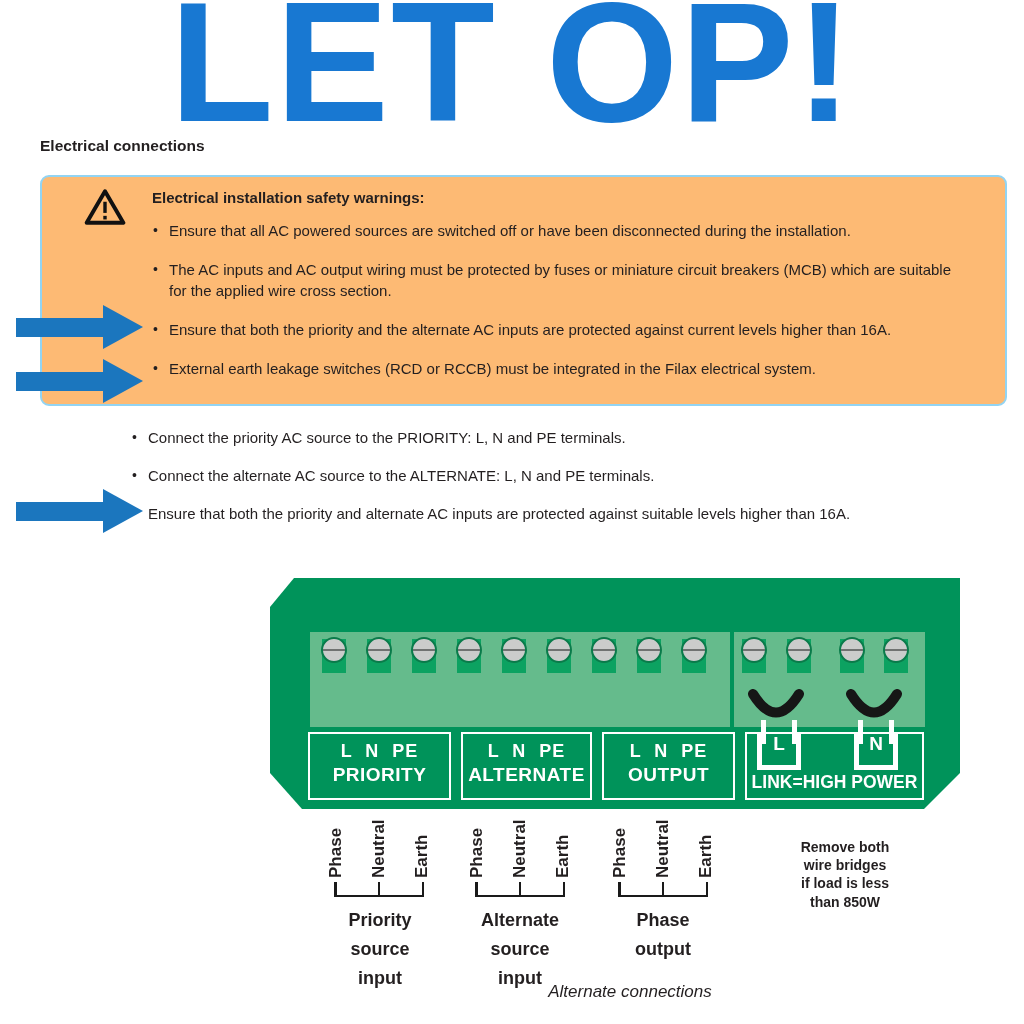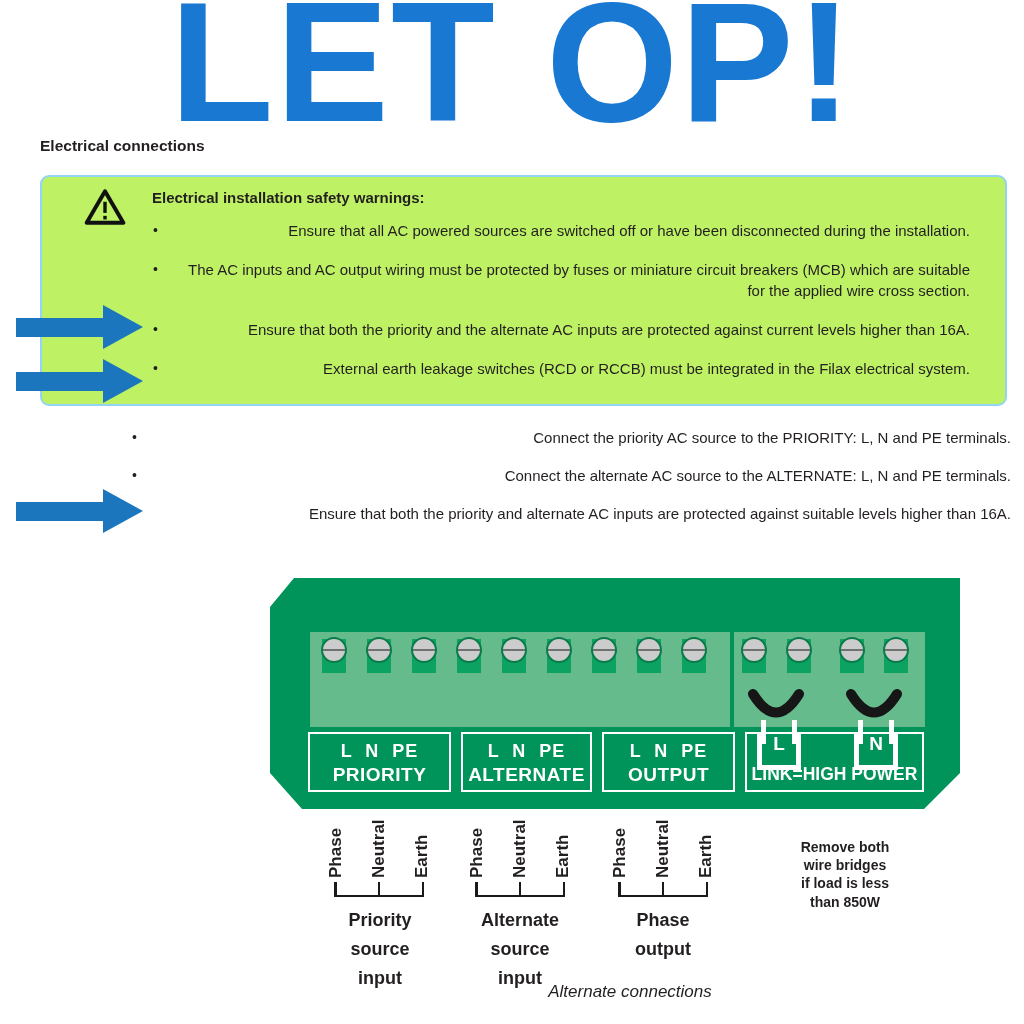--- a/index.html
+++ b/index.html
@@ -17,26 +17,26 @@
   }
 
   
   .section-heading {
     position:absolute; top:137px; left:40px; font-size:15.5px; font-weight:bold;
   }
 
   
   .panel {
     position:absolute; left:40px; top:175px; width:967px; height:231px;
-    background:#bef264; border:2px solid #92d4f3; border-radius:9px;
+    background:#fdba74; border:2px solid #92d4f3; border-radius:9px;
   }
   .tri { position:absolute; left:42px; top:11px; }
   .panel-content { position:absolute; left:110px; top:12px; right:35px; }
   .panel-title { font-size:15px; font-weight:bold; margin-bottom:14px; }
-  ul.blist { list-style:none;text-align:right; }
+  ul.blist { list-style:none; }
   ul.blist li {
     position:relative; padding-left:17px; font-size:15px; line-height:21px;
   }
   ul.blist li::before {
     content:"\2022"; position:absolute; left:1px; top:0; font-size:14px;
   }
   .panel-content ul.blist li + li { margin-top:18px; }
 
   
   .arrow { position:absolute; left:16px; width:87px; height:19px; background:#1b76be; z-index:5; }
@@ -64,21 +64,21 @@
   .screw {
     position:absolute; top:59px; width:26px; height:26px; border-radius:50%;
     background:#cbcccb; border:2px solid #0a7b4a; z-index:2;
   }
   .screw::after {
     content:""; position:absolute; left:0px; right:0px; top:9.5px; height:2px; background:#707271;
   }
   .bridge { position:absolute; top:111px; z-index:3; }
 
   .tbox {
-    position:absolute; top:154px; height:60px; border:2.5px solid #ffffff;
+    position:absolute; top:154px; height:68px; border:2.5px solid #ffffff;
     color:#ffffff; text-align:center; font-weight:bold;
   }
   .lnpe { margin-top:7px; font-size:18px; word-spacing:7px; letter-spacing:1px; }
   .tname { margin-top:2px; font-size:19px; letter-spacing:0.5px; }
   .linklabel { position:absolute; bottom:5px; left:0; right:0; font-size:17.5px; }
 
   .bridge-term { position:absolute; top:-14px; width:44px; height:50px; z-index:4; }
   .bridge-term .ubox {
     position:absolute; left:0; right:0; top:12px; bottom:0; display:block;
     border:5px solid #ffffff; border-top:none;

